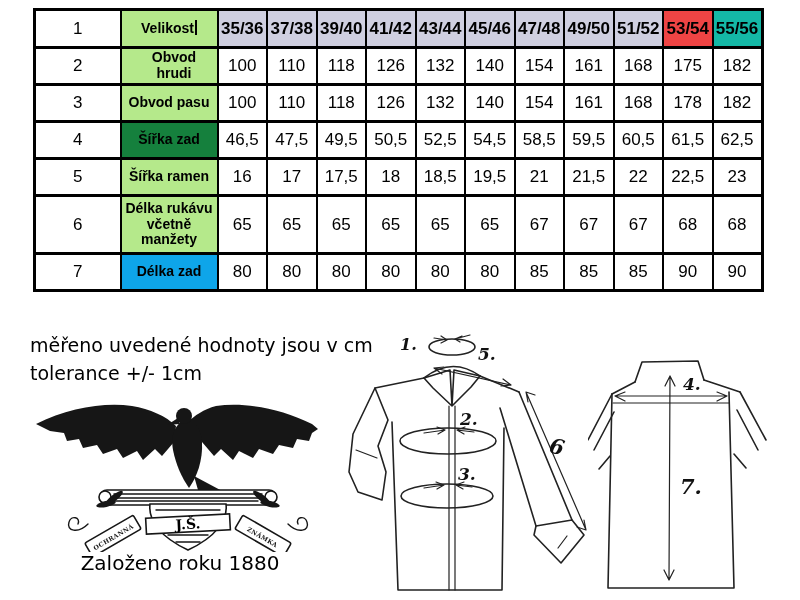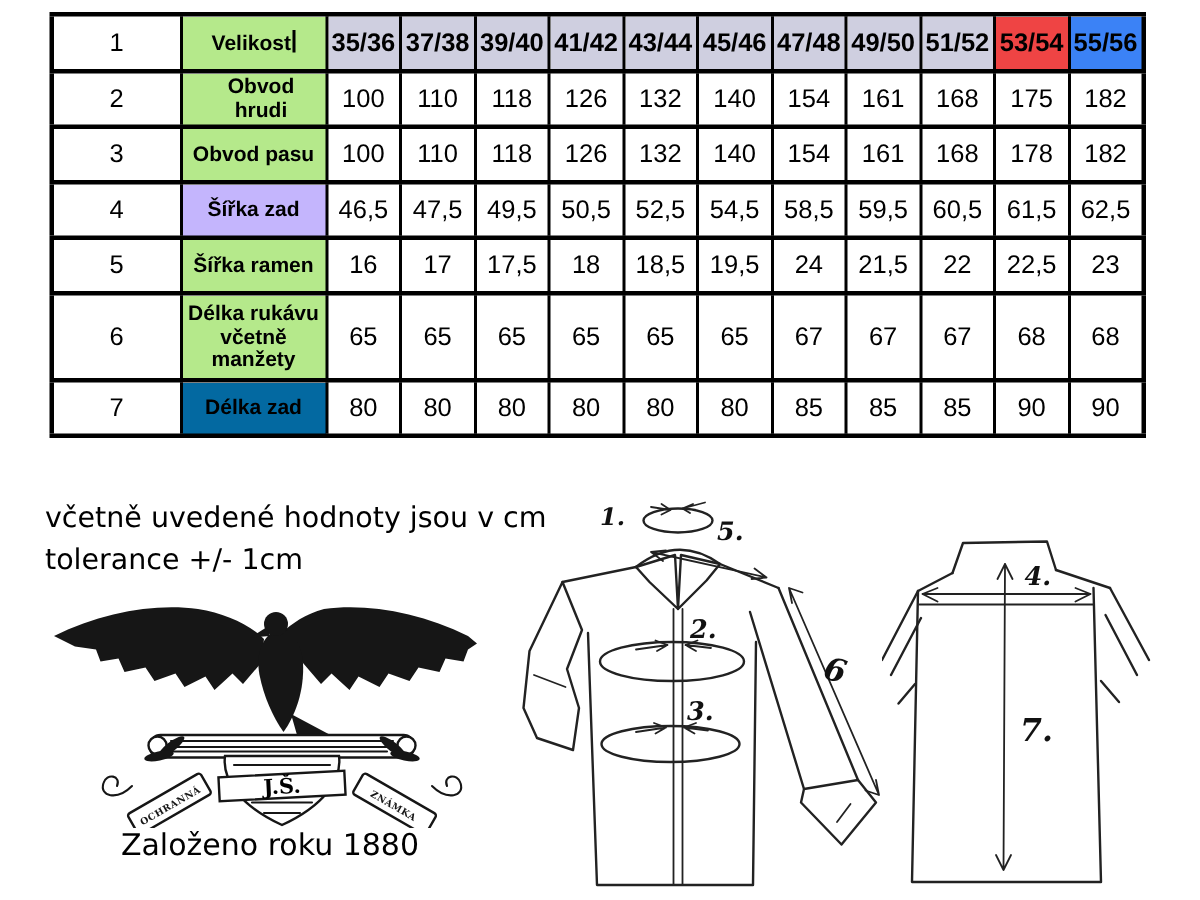--- a/index.html
+++ b/index.html
@@ -70,21 +70,21 @@
         <td class="size-cell" style="background: rgb(207, 207, 224);">35/36</td>
             <td class="size-cell" style="background: rgb(207, 207, 224);">37/38</td>
             <td class="size-cell" style="background: rgb(207, 207, 224);">39/40</td>
             <td class="size-cell" style="background: rgb(207, 207, 224);">41/42</td>
             <td class="size-cell" style="background: rgb(207, 207, 224);">43/44</td>
             <td class="size-cell" style="background: rgb(207, 207, 224);">45/46</td>
             <td class="size-cell" style="background: rgb(207, 207, 224);">47/48</td>
             <td class="size-cell" style="background: rgb(207, 207, 224);">49/50</td>
             <td class="size-cell" style="background: rgb(207, 207, 224);">51/52</td>
             <td class="size-cell" style="background: #ef4444;">53/54</td>
-            <td class="size-cell" style="background: #3b82f6;">55/56</td>
+            <td class="size-cell" style="background: #14b8a6;">55/56</td>
           </tr>
       <tr class="row-std">
             <td class="num-cell">2</td>
             <td class="label-cell" style="background: rgb(181, 233, 139); padding-left: 11px;">Obvod hrudi</td>
             <td class="val-cell">100</td>
             <td class="val-cell">110</td>
             <td class="val-cell">118</td>
             <td class="val-cell">126</td>
             <td class="val-cell">132</td>
             <td class="val-cell">140</td>
@@ -104,21 +104,21 @@
             <td class="val-cell">132</td>
             <td class="val-cell">140</td>
             <td class="val-cell">154</td>
             <td class="val-cell">161</td>
             <td class="val-cell">168</td>
             <td class="val-cell">178</td>
             <td class="val-cell">182</td>
           </tr>
           <tr class="row-std">
             <td class="num-cell">4</td>
-            <td class="label-cell" style="background: #c4b5fd;">Šířka zad</td>
+            <td class="label-cell" style="background: #15803d;">Šířka zad</td>
             <td class="val-cell">46,5</td>
             <td class="val-cell">47,5</td>
             <td class="val-cell">49,5</td>
             <td class="val-cell">50,5</td>
             <td class="val-cell">52,5</td>
             <td class="val-cell">54,5</td>
             <td class="val-cell">58,5</td>
             <td class="val-cell">59,5</td>
             <td class="val-cell">60,5</td>
             <td class="val-cell">61,5</td>
@@ -126,21 +126,21 @@
           </tr>
           <tr class="row-std">
             <td class="num-cell">5</td>
             <td class="label-cell" style="background: rgb(181, 233, 139); text-align: center;">Šířka ramen</td>
             <td class="val-cell">16</td>
             <td class="val-cell">17</td>
             <td class="val-cell">17,5</td>
             <td class="val-cell">18</td>
             <td class="val-cell">18,5</td>
             <td class="val-cell">19,5</td>
-            <td class="val-cell">24</td>
+            <td class="val-cell">21</td>
             <td class="val-cell">21,5</td>
             <td class="val-cell">22</td>
             <td class="val-cell">22,5</td>
             <td class="val-cell">23</td>
           </tr>
           <tr class="row-tall">
             <td class="num-cell">6</td>
             <td class="label-cell" style="background: rgb(181, 233, 139); margin-left: 21px;">Délka rukávu včetně manžety</td>
             <td class="val-cell">65</td>
             <td class="val-cell">65</td>
@@ -149,39 +149,39 @@
             <td class="val-cell">65</td>
             <td class="val-cell">65</td>
             <td class="val-cell">67</td>
             <td class="val-cell">67</td>
             <td class="val-cell">67</td>
             <td class="val-cell">68</td>
             <td class="val-cell">68</td>
           </tr>
           <tr class="row-std">
             <td class="num-cell">7</td>
-            <td class="label-cell" style="background: #0369a1;">Délka zad</td>
+            <td class="label-cell" style="background: #0ea5e9;">Délka zad</td>
             <td class="val-cell">80</td>
             <td class="val-cell">80</td>
             <td class="val-cell">80</td>
             <td class="val-cell">80</td>
             <td class="val-cell">80</td>
             <td class="val-cell">80</td>
             <td class="val-cell">85</td>
             <td class="val-cell">85</td>
             <td class="val-cell">85</td>
             <td class="val-cell">90</td>
             <td class="val-cell">90</td>
           </tr>
         </tbody>
     </table>
   </div>
 
   <div class="notes">
-    <div>včetně uvedené hodnoty jsou v cm</div>
+    <div>měřeno uvedené hodnoty jsou v cm</div>
     <div>tolerance +/- 1cm</div>
   </div>
 
   <svg class="eagle-svg" width="292" height="154" viewBox="0 0 292 154">
 
     <path class="ink" d="M146,44 L134,58 L127,51 L115,62 L109,53 L95,60 L89,51
       L75,56 L69,47 L55,50 L51,41 L39,43 L36,35 L22,33 L8,26 C40,10 76,4 104,8 C122,11 138,18 148,28 Z"></path>
 
     <path class="ink" d="M174,44 L186,58 L193,51 L205,62 L211,53 L225,60 L231,51
       L245,56 L251,47 L265,50 L269,41 L281,43 L284,35 L290,31 L284,26 C252,10 216,4 188,8 C176,11 166,18 160,24 Z"></path>

